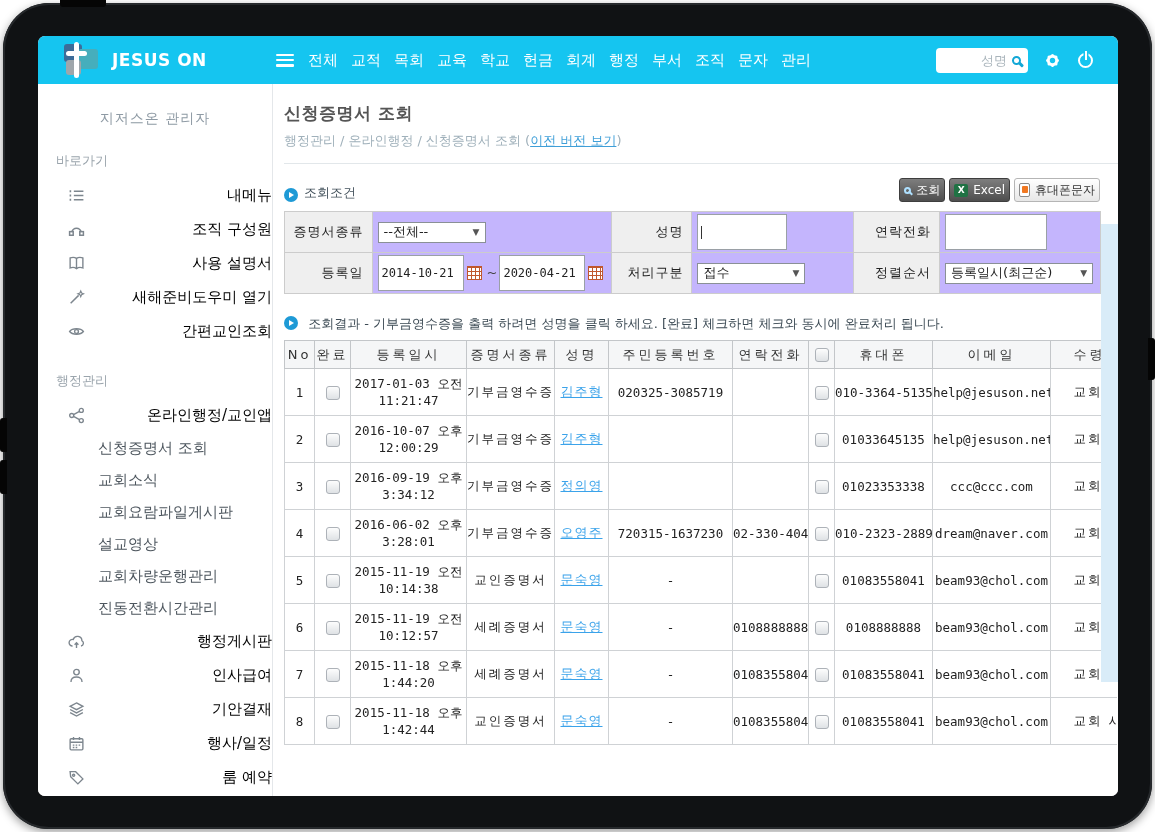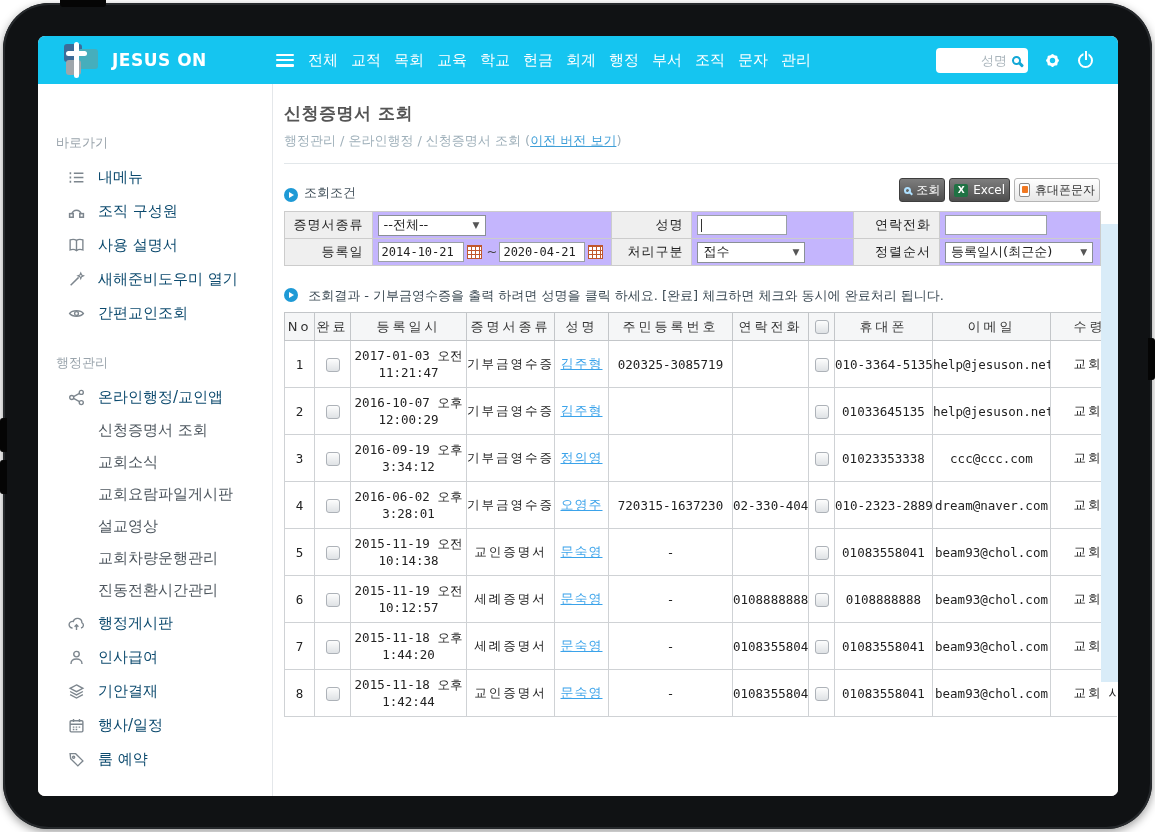--- a/index.html
+++ b/index.html
@@ -44,21 +44,21 @@
   .gear, .pwr { cursor:pointer; display:inline-flex; }
   .pwr { position:relative; width:17px; height:17px; }
   .pwr .ring { position:absolute; inset:1px; border:2.2px solid #fff; border-radius:50%; }
   .pwr .bar { position:absolute; left:7.5px; top:-1px; width:2.5px; height:9px; background:#fff; box-shadow:0 0 0 1.5px #15c5f0; }
 
   
   .sidebar { position:absolute; left:0; top:48px; width:235px; bottom:0; background:#fff;
              border-right:1px solid #e4e7ea; padding-top:26px; overflow:hidden; }
   .admin { text-align:center; color:#8e9aa4; font-size:14px; letter-spacing:1px; }
   .side-title { margin:24px 0 8px 18px; color:#9aa4ac; font-size:13px; }
-  .side-item { display:flex; align-items:center; gap:13px; padding-left:30px; height:34px; color:#0c4a6e; font-size:15px; cursor:pointer; }
+  .side-item { display:flex; align-items:center; gap:13px; padding-left:30px; height:34px; color:#000000; font-size:15px; cursor:pointer;justify-content:space-between; }
   .sicon { width:17px; height:17px; display:inline-flex; flex:0 0 auto; }
   .sicon svg { width:17px; height:17px; }
   .side-sub { padding-left:60px; height:32px; line-height:32px; color:#4d565e; font-size:15px; cursor:pointer; }
 
   
   .main { position:absolute; left:236px; top:48px; right:0; bottom:0; background:#fff; overflow:hidden; }
   .page-head { padding:18px 0 0 10px; }
   .page-title { font-size:17px; font-weight:bold; color:#555; letter-spacing:.5px; }
   .crumb { margin-top:7px; font-size:13px; color:#9fb0ba; }
   .crumb .sep { margin:0 4px; }
@@ -80,21 +80,21 @@
   .phico { position:relative; width:11px; height:14px; border:1px solid #8a8a8a; border-radius:2px; background:#fff; }
   .phico::after { content:''; position:absolute; left:1.5px; top:1.5px; right:1.5px; height:7px; background:#f07822; border-radius:1px; }
 
   table.qform { margin-left:10px; border-collapse:collapse; width:817px; font-size:13px; }
   .qform td { border:1px solid #cccccc; height:27px; }
   .qform .lbl { background:#efefef; text-align:right; padding-right:8px; color:#222; letter-spacing:1px; }
   .qform .fld { background:#c4b5fd; padding:2px 5px; white-space:nowrap; }
   .w-l1{width:92px;} .w-f1{width:225px;} .w-l2{width:84px;} .w-f2{width:165px;} .w-l3{width:90px;} .w-f3{width:161px;}
   .sel { display:inline-flex; align-items:center; justify-content:space-between; border:1px solid #8a9096; background:#fff; height:21px; padding:0 5px; font-size:13px; color:#222; cursor:pointer; vertical-align:middle; }
   .sel .arr { font-size:9px; color:#555; margin-left:6px; }
-  .inp { display:inline-flex; align-items:center; border:1px solid #9aa0a6; background:#fff; height:20px; padding:0 3px; vertical-align:middle; }
+  .inp { display:inline-flex; align-items:center; border:1px solid #9aa0a6; background:#fff; height:36px; padding:0 3px; vertical-align:middle; }
   .caret { width:1px; height:13px; background:#333; }
   .date { width:86px; font-family:"DejaVu Sans Mono","Liberation Mono",monospace; font-size:12px; color:#222; }
   .cal { display:inline-block; width:15px; height:14px; margin:0 3px; border:1px solid #c0572d; background:#fff; vertical-align:middle; cursor:pointer;
          background-image: repeating-linear-gradient(90deg, transparent 0 3px, #c0572d 3px 4px),
                            repeating-linear-gradient(0deg, transparent 0 3px, #c0572d 3px 4px); }
   .tilde { margin:0 2px; color:#444; }
 
   .notice { margin:10px 0 0 57px; color:#767f86; font-size:13px; }
   .results-line { margin:21px 0 7px 10px; font-size:13px; color:#3c4a54; }
 
@@ -166,20 +166,21 @@
           </svg>
         </span>
         <span class="pwr">
             <span class="ring"></span>
             <span class="bar"></span>
           </span>
       </div>
     </header>
 
     <aside class="sidebar">
+      <div class="admin">지저스온 관리자</div>
       <div id="side-sections">
           <div class="side-title">바로가기</div>
           <div class="side-item">
             <span class="sicon">
               <svg viewBox="0 0 16 16" fill="none" stroke="#7d868e" stroke-width="1.5">
                 <path d="M5.5 4h9M5.5 8h9M5.5 12h9"></path>
                 <path d="M1.5 4h1.5M1.5 8h1.5M1.5 12h1.5" stroke-width="2"></path>
               </svg>
             </span>
             <span>내메뉴</span>

